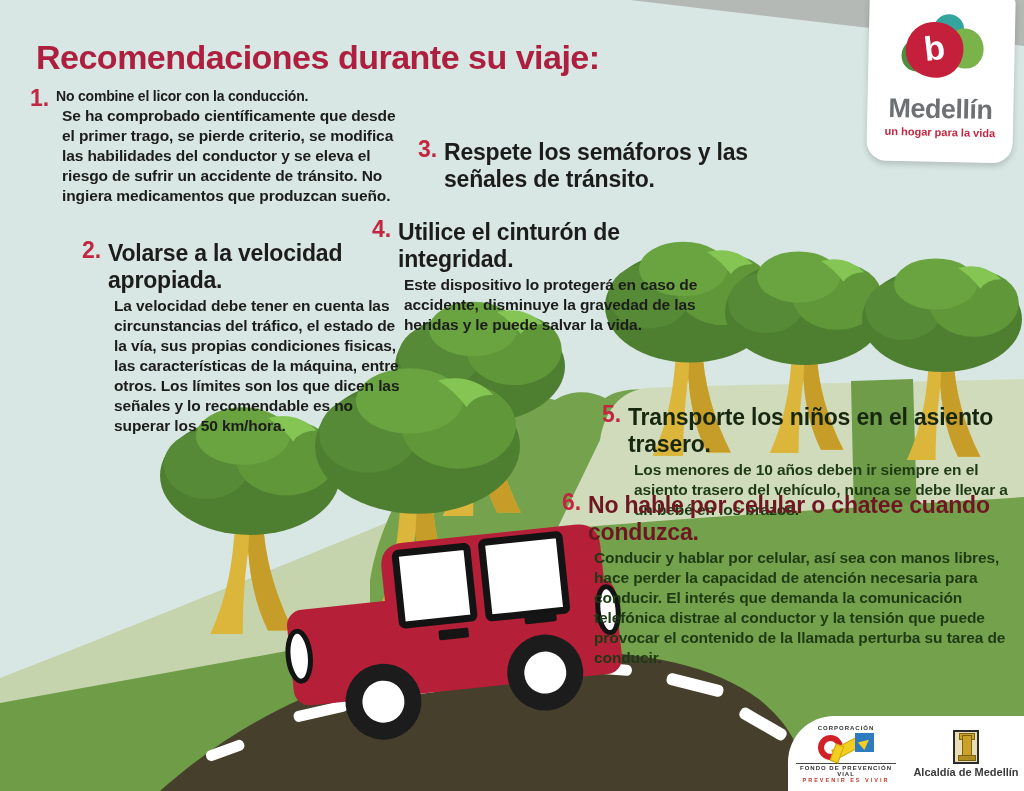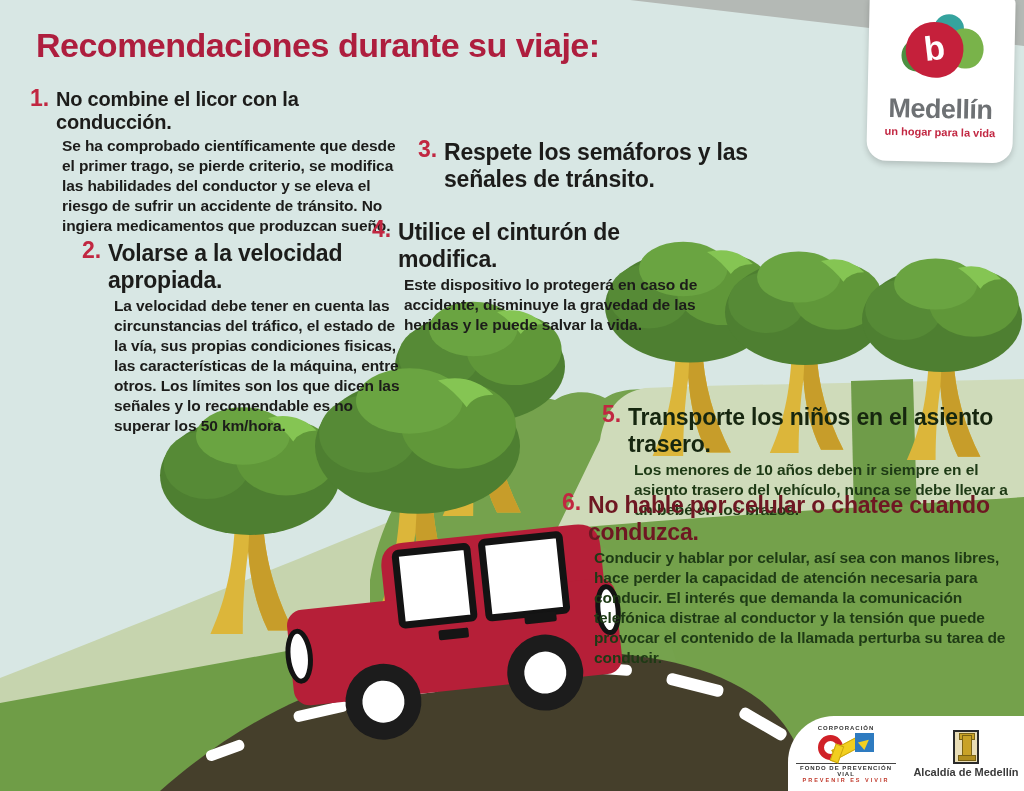--- a/index.html
+++ b/index.html
@@ -4,21 +4,21 @@
 <style>
   html,body{margin:0;padding:0;background:#e8e8e8;}
   #poster{
     position:relative;width:1024px;height:791px;overflow:hidden;
     background:#d8e7e4;
     font-family:"Liberation Sans","DejaVu Sans",sans-serif;
   }
   #scene{position:absolute;left:0;top:0;width:1024px;height:791px;z-index:0;}
   .txt{position:absolute;z-index:2;}
   .title{
-    left:36px;top:26px;width:700px;
+    left:36px;top:38px;width:700px;
     font-size:34px;font-weight:bold;color:#ae1e3e;letter-spacing:-0.5px;
   }
   .item{position:absolute;z-index:2;}
   .num{
     position:absolute;left:-26px;top:-3px;
     font-size:23px;font-weight:bold;color:#c12741;
   }
   .heading{font-size:23px;font-weight:bold;color:#1c1c1a;letter-spacing:-0.2px;margin:0 0 2px 0;}
   .body{font-size:15.5px;font-weight:bold;color:#1c1c1a;line-height:20px;letter-spacing:-0.1px;margin-left:6px;}
   #item5 .heading{color:#16260f;}
@@ -138,38 +138,38 @@
       <circle cx="88" cy="162" r="21" fill="#ffffff"></circle>
       <circle cx="252" cy="150" r="38" fill="#1c1c1c"></circle>
       <circle cx="252" cy="150" r="21" fill="#ffffff"></circle>
     </g>
   </svg>
 
   <div class="txt title">Recomendaciones durante su viaje:</div>
 
   <div class="item" id="item1" style="left:56px;top:88px;width:348px;">
     <span class="num">1.</span>
-    <div class="heading" style="font-size:20px;">No combine el licor con la conducción.</div>
+    <div class="heading" style="font-size:14px;">No combine el licor con la conducción.</div>
     <div class="body">Se ha comprobado científicamente que desde el primer trago, se pierde criterio, se modifica las habilidades del conductor y se eleva el riesgo de sufrir un accidente de tránsito. No ingiera medicamentos que produzcan sueño.</div>
   </div>
 
   <div class="item" id="item2" style="left:108px;top:240px;width:300px;">
     <span class="num">2.</span>
     <div class="heading">Volarse a la velocidad apropiada.</div>
     <div class="body">La velocidad debe tener en cuenta las circunstancias del tráfico, el estado de la vía, sus propias condiciones fisicas, las características de la máquina, entre otros. Los límites son los que dicen las señales y lo recomendable es no superar los 50 km/hora.</div>
   </div>
 
   <div class="item" id="item3" style="left:444px;top:139px;width:385px;">
     <span class="num">3.</span>
     <div class="heading">Respete los semáforos y las señales de tránsito.</div>
   </div>
 
   <div class="item" id="item4" style="left:398px;top:219px;width:315px;">
     <span class="num">4.</span>
-    <div class="heading">Utilice el cinturón de modifica.</div>
+    <div class="heading">Utilice el cinturón de integridad.</div>
     <div class="body">Este dispositivo lo protegerá en caso de accidente, disminuye la gravedad de las heridas y le puede salvar la vida.</div>
   </div>
 
   <div class="item" id="item5" style="left:628px;top:404px;width:400px;">
     <span class="num">5.</span>
     <div class="heading">Transporte los niños en el asiento trasero.</div>
     <div class="body">Los menores de 10 años deben ir siempre en el asiento trasero del vehículo, nunca se debe llevar a un bebé en los brazos.</div>
   </div>
 
   <div class="item" id="item6" style="left:588px;top:492px;width:438px;">

